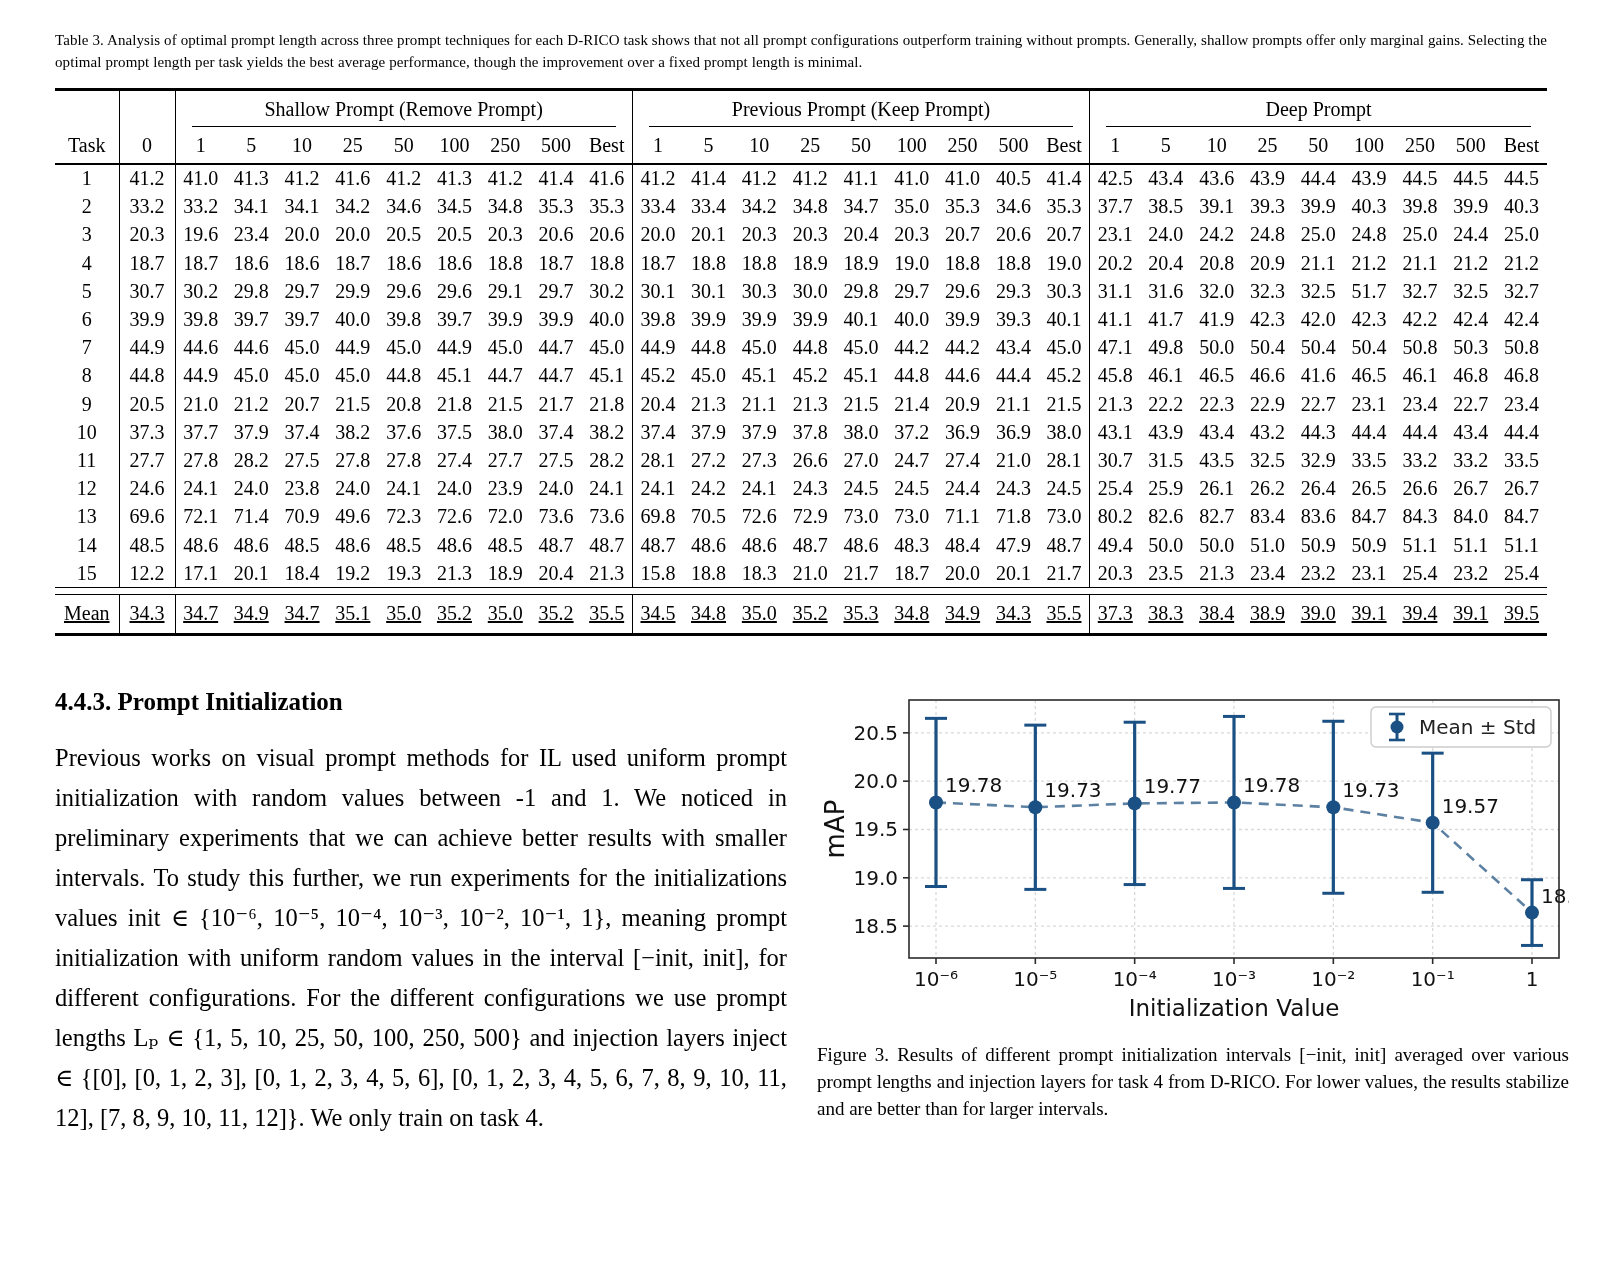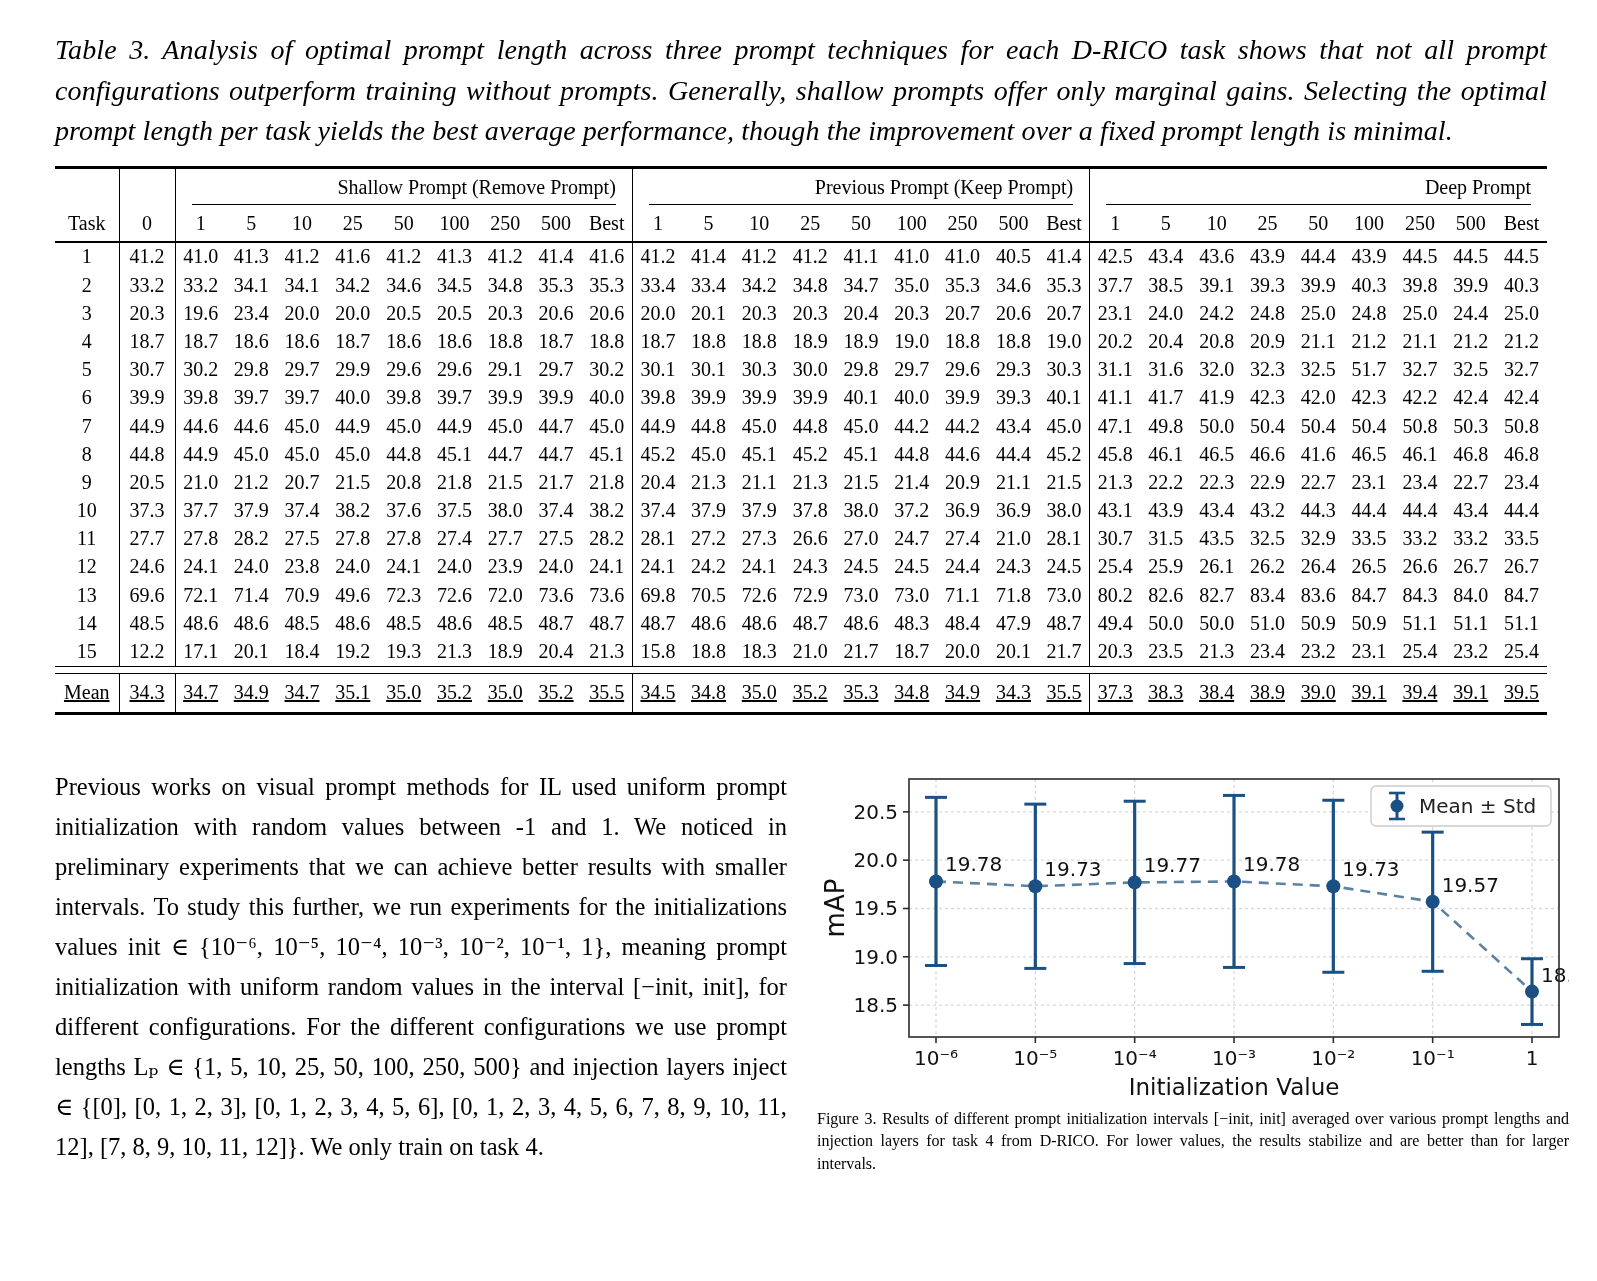--- a/index.html
+++ b/index.html
@@ -2,50 +2,50 @@
 <html><head>
 <meta charset="utf-8">
 <style>
   * { margin:0; padding:0; box-sizing:border-box; }
   html,body { background:#ffffff; }
   body { width:1597px; height:1281px; overflow:hidden; color:#000;
          font-family:"Liberation Serif","DejaVu Serif",serif; }
   .page { width:1597px; height:1281px; padding:30px 28px 0 55px; }
 
   
-  .table-caption { width:1492px; font-size:28px; line-height:1.45;
-                   text-align:justify; letter-spacing:.1px;font-style:italic; }
+  .table-caption { width:1492px; font-size:15px; line-height:1.45;
+                   text-align:justify; letter-spacing:.1px; }
 
   
   .bigtable-wrap { margin-top:14px; width:1492px; }
   table.bigtable { width:100%; border-collapse:collapse; table-layout:fixed;
                    border-top:3px solid #000; border-bottom:3px solid #000;
                    font-size:20px; }
   table.bigtable th, table.bigtable td { font-weight:normal; text-align:center;
                    padding:2px 0; white-space:nowrap; overflow:visible; }
   col.c-task { width:64px; } col.c-zero { width:56px; }
   .vr { border-right:1.5px solid #000; }
-  tr.grouphead th { padding-top:6px;text-align:right; }
+  tr.grouphead th { padding-top:6px; }
   .cmid { margin:0 16px; padding:1px 0 5px 0; border-bottom:1.8px solid #000; }
   tr.colhead th { border-bottom:2.5px solid #000; padding:5px 0 6px 0; }
   tr.body td { padding:2.6px 0; }
   td.b, .b { font-weight:bold; }
   tr.spacer td { border-top:1.5px solid #000; border-bottom:1.5px solid #000;
                  height:7px; padding:0; }
   tr.meanrow td { padding:7px 0 8px 0;text-decoration:underline; }
 
   
   .columns { display:flex; margin-top:52px; }
   .col-left { width:732px; }
   .col-right { width:752px; margin-left:30px; }
 
   .sec-heading { font-size:25px; font-weight:bold; margin-bottom:22px; }
   .body-text { font-size:24.5px; line-height:40px; text-align:justify; }
 
-  .fig-caption { font-size:16px; line-height:1.42; text-align:justify; margin-top:7px; }
+  .fig-caption { font-size:19px; line-height:1.42; text-align:justify; margin-top:20px; }
 
   .chart-box { width:752px; height:334px; }
   svg text { font-family:"DejaVu Sans","Liberation Sans",sans-serif; }
 </style>
 </head>
 <body>
 
 <div class="page">
 
   <p class="table-caption">Table 3. Analysis of optimal prompt length across three prompt techniques for each D-RICO task shows that not all prompt configurations outperform training without prompts. Generally, shallow prompts offer only marginal gains. Selecting the optimal prompt length per task yields the best average performance, though the improvement over a fixed prompt length is minimal.</p>
@@ -627,20 +627,21 @@
             <td>39.1</td>
             <td class="b">39.5</td>
           </tr>
         </tbody>
       </table>
   </div>
 
   <div class="columns">
 
     <div class="col-left">
+      <h3 class="sec-heading">4.4.3. Prompt Initialization</h3>
       <p class="body-text">Previous works on visual prompt methods for IL used uniform prompt initialization with random values between -1 and 1.  We noticed in preliminary experiments that we can achieve better results with smaller intervals.  To study this further, we run experiments for the initializations values init ∈ {10⁻⁶, 10⁻⁵, 10⁻⁴, 10⁻³, 10⁻², 10⁻¹, 1}, meaning prompt initialization with uniform random values in the interval [−init, init], for different configurations.  For the different configurations we use prompt lengths Lₚ ∈ {1, 5, 10, 25, 50, 100, 250, 500} and injection layers inject ∈ {[0], [0, 1, 2, 3], [0, 1, 2, 3, 4, 5, 6], [0, 1, 2, 3, 4, 5, 6, 7, 8, 9, 10, 11, 12], [7, 8, 9, 10, 11, 12]}. We only train on task 4.</p>
     </div>
 
     <div class="col-right">
       <div class="chart-box" id="chart-box"><svg width="752" height="334" viewBox="0 0 752 334">
             <line x1="92" y1="238.11235955056193" x2="742" y2="238.11235955056193" stroke="#d9d9d9" stroke-width="1.3" stroke-dasharray="3 3"></line>
             <line x1="92" y1="189.7977528089889" x2="742" y2="189.7977528089889" stroke="#d9d9d9" stroke-width="1.3" stroke-dasharray="3 3"></line>
             <line x1="92" y1="141.48314606741582" x2="742" y2="141.48314606741582" stroke="#d9d9d9" stroke-width="1.3" stroke-dasharray="3 3"></line>
             <line x1="92" y1="93.16853932584274" x2="742" y2="93.16853932584274" stroke="#d9d9d9" stroke-width="1.3" stroke-dasharray="3 3"></line>
             <line x1="92" y1="44.8539325842697" x2="742" y2="44.8539325842697" stroke="#d9d9d9" stroke-width="1.3" stroke-dasharray="3 3"></line>

